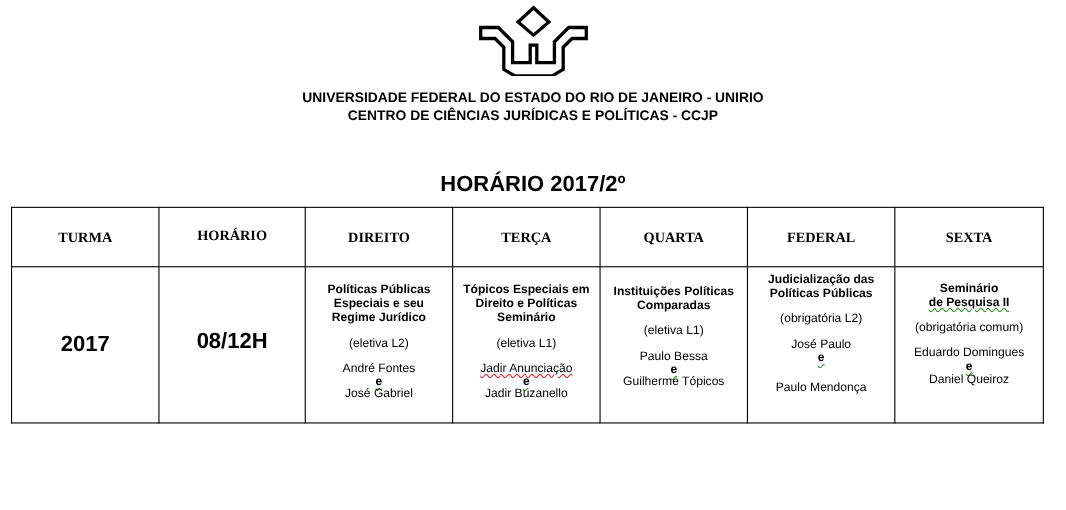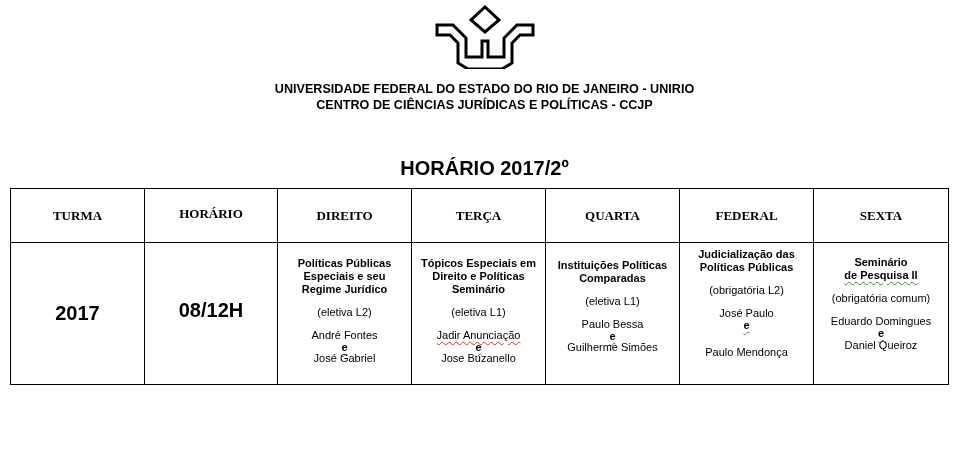--- a/index.html
+++ b/index.html
@@ -150,34 +150,34 @@
       <td>
         <div class="cell" style="margin-top:-6px">
           <div class="course">
             <div>Tópicos Especiais em</div>
             <div>Direito e Políticas</div>
             <div>Seminário</div>
           </div>
           <div class="type">(eletiva L1)</div>
           <div class="prof"><span class="sq-red">Jadir Anunciação</span></div>
           <div class="conj"><span class="sq">e</span></div>
-          <div class="prof" style="margin-top:0">Jose Buzanello</div>
+          <div class="prof" style="margin-top:0">Jadir Buzanello</div>
         </div>
       </td>
 
       <td>
         <div class="cell" style="margin-top:-14px">
           <div class="course">
             <div>Instituições Políticas</div>
             <div>Comparadas</div>
           </div>
           <div class="type">(eletiva L1)</div>
           <div class="prof">Paulo Bessa</div>
           <div class="conj"><span class="sq">e</span></div>
-          <div class="prof" style="margin-top:0">Guilherme Simões</div>
+          <div class="prof" style="margin-top:0">Guilherme Tópicos</div>
         </div>
       </td>
 
       <td>
         <div class="cell" style="margin-top:-20px">
           <div class="course">
             <div>Judicialização das</div>
             <div>Políticas Públicas</div>
           </div>
           <div class="type">(obrigatória L2)</div>

